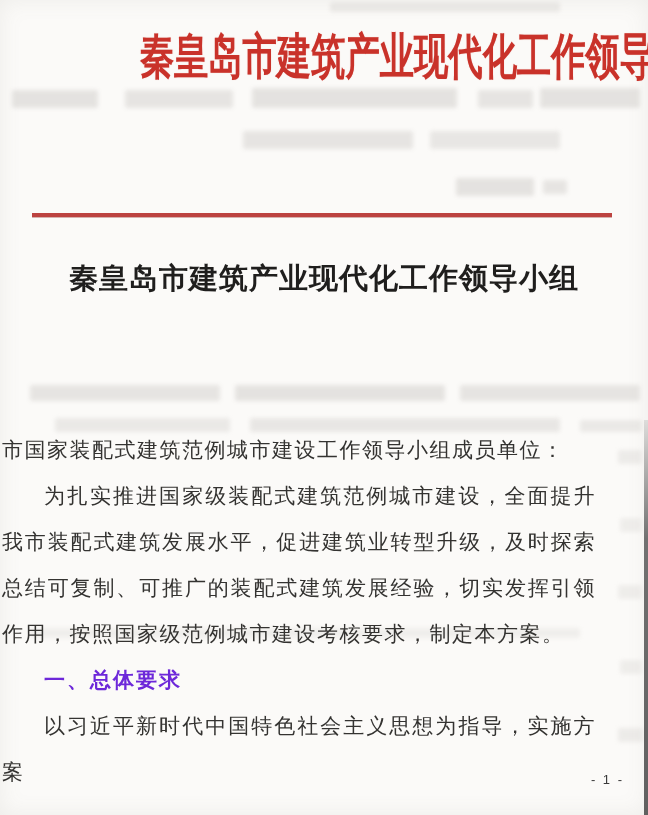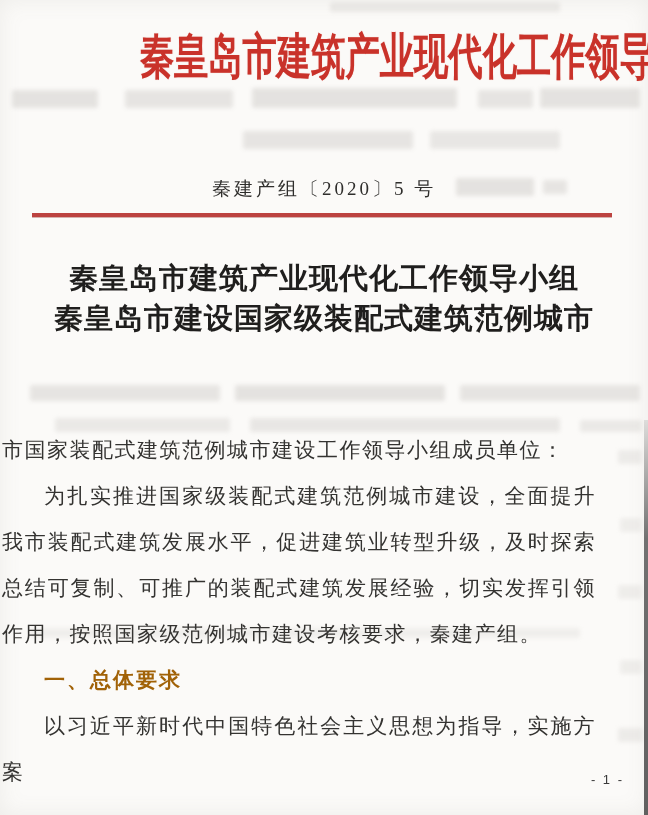--- a/index.html
+++ b/index.html
@@ -70,21 +70,21 @@
     position:absolute;
     top:427px;left:2px;width:594px;
     font-size:21px;
     color:#343331;
     line-height:46px;
     letter-spacing:1.5px;
     text-align:justify;
   }
   .body-text p{margin:0;}
   .indent{text-indent:2em;}
-  .heading{font-weight:bold;color:#a16207;letter-spacing:2px;}
+  .heading{font-weight:bold;color:#6d28d9;letter-spacing:2px;}
   .page-number{
     position:absolute;
     right:24px;bottom:28px;
     font-size:13px;
     letter-spacing:2px;
     color:#3a3a3a;
     font-family:"Liberation Sans",sans-serif;
   }
 </style>
 </head>
@@ -115,31 +115,29 @@
       <div class="ghost" style="top: 585px; left: 618px; width: 24px; height: 14px; opacity: 0.3;"></div>
       <div class="ghost" style="top: 660px; left: 620px; width: 22px; height: 14px; opacity: 0.3;"></div>
       <div class="ghost" style="top: 728px; left: 618px; width: 25px; height: 14px; opacity: 0.35;"></div>
     </div>
   <div class="scan-edge"></div>
 
   <div class="org-title">
     <span class="org-title-inner">秦皇岛市建筑产业现代化工作领导小组文件</span>
   </div>
 
-  <div class="doc-number">秦建产组〔2020〕5 号</div>
 
   <div class="red-rule"></div>
 
   <div class="doc-title">
     <div>秦皇岛市建筑产业现代化工作领导小组</div>
-    <div>秦皇岛市建设国家级装配式建筑范例城市</div>
   </div>
 
   <div class="body-text">
     <p class="salutation">市国家装配式建筑范例城市建设工作领导小组成员单位：</p>
-    <p class="para indent">为扎实推进国家级装配式建筑范例城市建设，全面提升我市装配式建筑发展水平，促进建筑业转型升级，及时探索总结可复制、可推广的装配式建筑发展经验，切实发挥引领作用，按照国家级范例城市建设考核要求，秦建产组。</p>
+    <p class="para indent">为扎实推进国家级装配式建筑范例城市建设，全面提升我市装配式建筑发展水平，促进建筑业转型升级，及时探索总结可复制、可推广的装配式建筑发展经验，切实发挥引领作用，按照国家级范例城市建设考核要求，制定本方案。</p>
     <p class="heading indent">一、总体要求</p>
     <p class="para indent">以习近平新时代中国特色社会主义思想为指导，实施方案</p>
   </div>
 
   <div class="page-number">- 1 -</div>
 
 </div>
 
 </body></html>

